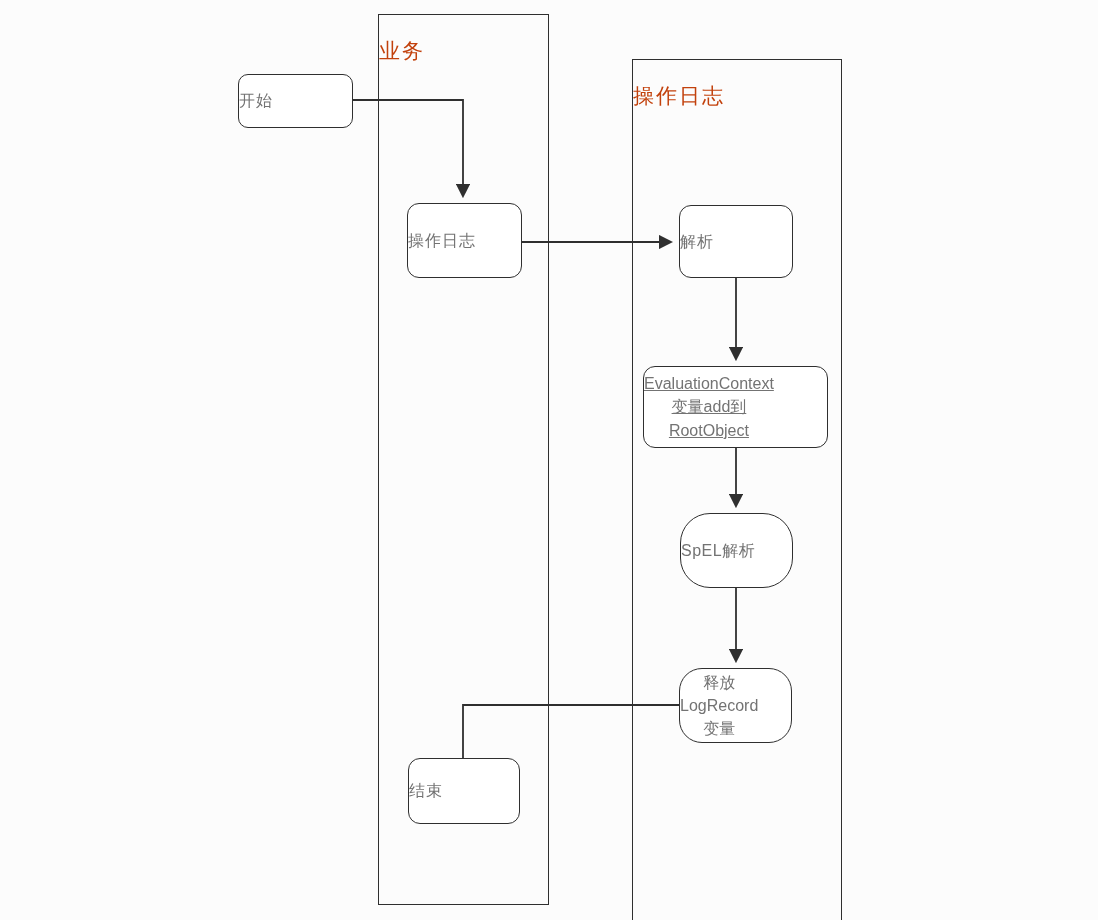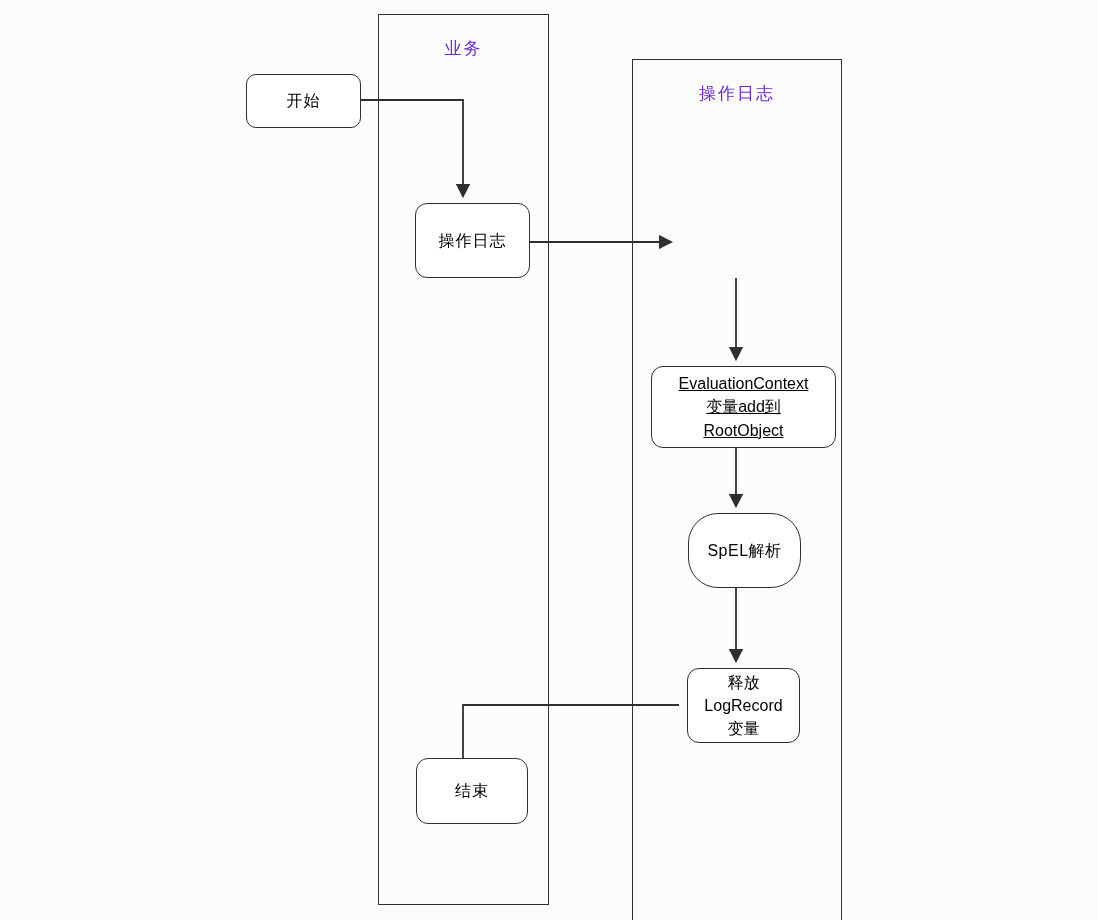--- a/index.html
+++ b/index.html
@@ -19,24 +19,23 @@
     overflow: hidden;
   }
 
   .lane {
     position: absolute;
     border: 1.6px solid var(--stroke);
     background: transparent;
   }
   .lane-header {
     display: block;
-    text-align: center;
     padding-top: 22px;
-    font-size: 17px;
-    color: #6d28d9;
+    font-size: 21px;
+    color: #c2410c;
     letter-spacing: 2px;
   }
   #lane-business  { left: 378px; top: 14px; width: 171px; height: 891px; }
   #lane-oplog     { left: 632px; top: 14px; width: 210px; height: 876px; margin-top: 45px; }
 
   .arrow-layer {
     position: absolute;
     left: 0; top: 0;
     width: 1098px; height: 920px;
     pointer-events: none;
@@ -48,37 +47,35 @@
   }
   .arrowhead-fill { fill: var(--stroke); }
 
   .node {
     position: absolute;
     border: 1.9px solid var(--stroke);
     border-radius: 12px;
     background: var(--node-fill);
     display: flex;
     align-items: center;
-    justify-content: center;
     text-align: center;
     font-size: 16px;
     line-height: 1.45;
-    color: #000000;
+    color: #737373;
     white-space: pre-line;
     letter-spacing: 1px;
-    margin-left: 8px;
   }
   .node .label { white-space: pre-line; }
 
   #node-start    { left: 238px; top: 74px;  width: 115px; height: 54px; border-radius: 10px; }
   #node-method   { left: 407px; top: 203px; width: 115px; height: 75px; }
   #node-parse    { left: 679px; top: 205px; width: 114px; height: 73px; }
   #node-eval     { left: 643px; top: 366px; width: 185px; height: 82px; letter-spacing: 0; text-decoration: underline; }
   #node-spel     { left: 680px; top: 513px; width: 113px; height: 75px; letter-spacing: 0.5px; border-radius: 30px; }
-  #node-release  { left: 679px; top: 668px; width: 113px; height: 75px; letter-spacing: 0; }
+  #node-release  { left: 679px; top: 668px; width: 113px; height: 75px; letter-spacing: 0; border-radius: 23px; }
   #node-end      { left: 408px; top: 758px; width: 112px; height: 66px; }
 </style>
 </head>
 <body>
 
 <div class="canvas">
 
   <div class="lane" id="lane-business">
     <span class="lane-header">业务</span>
   </div>
@@ -101,20 +98,23 @@
   </svg>
 
   <div class="node" id="node-start">
     <span class="label">开始</span>
   </div>
 
   <div class="node" id="node-method">
     <span class="label">操作日志</span>
   </div>
 
+  <div class="node" id="node-parse">
+    <span class="label">解析</span>
+  </div>
 
   <div class="node" id="node-eval">
     <span class="label">EvaluationContext
 变量add到
 RootObject</span>
   </div>
 
   <div class="node" id="node-spel">
     <span class="label">SpEL解析</span>
   </div>

